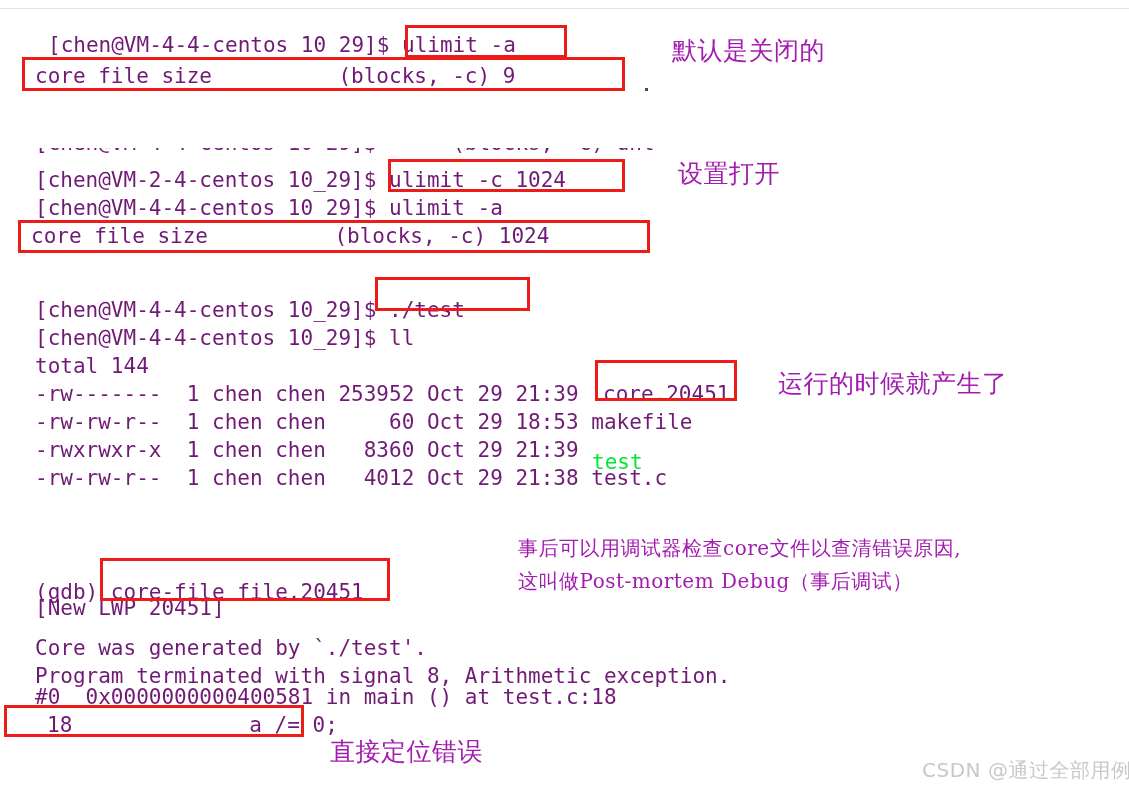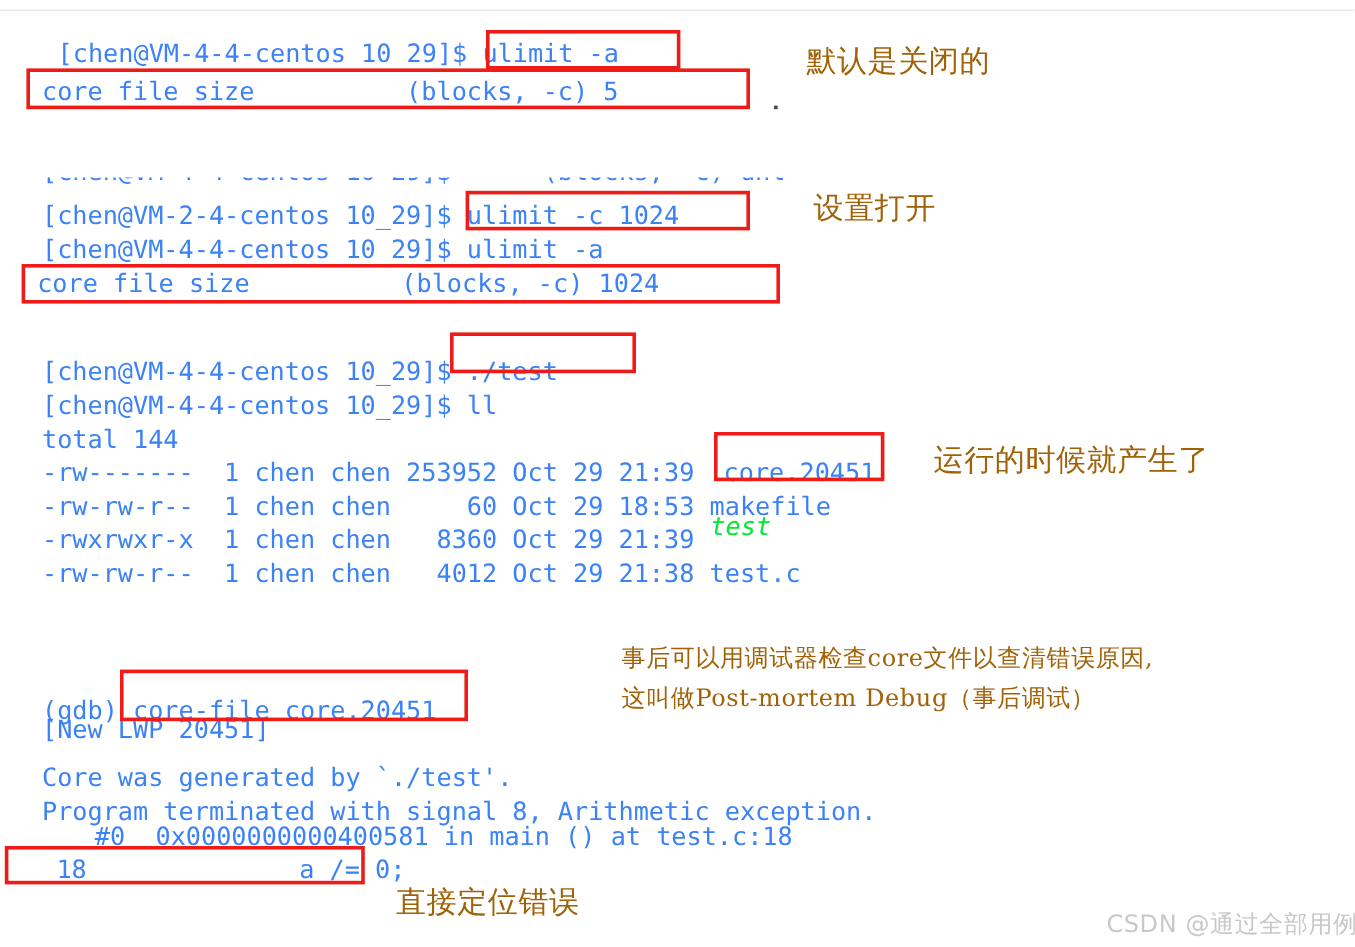--- a/index.html
+++ b/index.html
@@ -27,21 +27,21 @@
     width: 1129px;
     height: 1px;
     background: #e3e3e3;
   }
   .term {
     position: absolute;
     white-space: pre;
     font-family: "DejaVu Sans Mono", "Liberation Mono", monospace;
     font-size: 21px;
     line-height: 28px;
-    color: #3b82f6;
+    color: #701a75;
     letter-spacing: 0px;
     font-weight: 500;
   }
   .green { color: #00e832; }
   .clip-top {
     position: absolute;
     overflow: hidden;
     height: 9px;
   }
   .clip-top .term {
@@ -52,21 +52,21 @@
   .box {
     position: absolute;
     border: 3px solid #ee1c18;
     box-sizing: border-box;
     background: transparent;
     pointer-events: none;
   }
   .anno {
     position: absolute;
     white-space: pre;
-    color: #a16207;
+    color: #a21caf;
     font-family: "DejaVu Sans", "Liberation Sans", sans-serif;
     font-size: 25px;
     line-height: 34px;
     letter-spacing: 0.5px;
   }
   .anno.serif {
     font-family: "DejaVu Serif", "Liberation Serif", serif;
     font-size: 20px;
     line-height: 33px;
   }
@@ -87,21 +87,21 @@
 </style>
 </head>
 <body>
 
 <div id="page">
 
   <div class="topline"></div>
 
   <div class="term" style="left:48px; top:31px;">[chen@VM-4-4-centos 10 29]$ ulimit -a</div>
 
-  <div class="term" style="left:35px; top:62px;">core file size          (blocks, -c) 5</div>
+  <div class="term" style="left:35px; top:62px;">core file size          (blocks, -c) 9</div>
 
   <div class="box" style="left:405px; top:25px; width:162px; height:33px;"></div>
   <div class="box" style="left:22px; top:57px; width:603px; height:34px;"></div>
   <div class="dot" style="left:645px; top:88px;"></div>
 
   <div class="anno" style="left:672px; top:34px;">默认是关闭的</div>
 
   <div class="clip-top" style="left:35px; top:148px; width:620px;">
     <div class="term">[chen@VM-4-4-centos 10 29]$      (blocks, -c) unlimited</div>
   </div>
@@ -122,35 +122,35 @@
   <div class="term" style="left:35px; top:324px;">[chen@VM-4-4-centos 10_29]$ ll</div>
 
   <div class="term" style="left:35px; top:352px;">total 144</div>
 
   <div class="term" style="left:35px; top:380px;">-rw-------  1 chen chen 253952 Oct 29 21:39 </div>
   <div class="term" style="left:603px; top:380px;">core.20451</div>
 
   <div class="term" style="left:35px; top:408px;">-rw-rw-r--  1 chen chen     60 Oct 29 18:53 makefile</div>
 
   <div class="term" style="left:35px; top:436px;">-rwxrwxr-x  1 chen chen   8360 Oct 29 21:39 </div>
-  <div class="term green" style="left:592px; top:425px;font-style:italic;">test</div>
+  <div class="term green" style="left:592px; top:448px;">test</div>
 
   <div class="term" style="left:35px; top:464px;">-rw-rw-r--  1 chen chen   4012 Oct 29 21:38 test.c</div>
 
   <div class="box" style="left:375px; top:277px; width:155px; height:34px;"></div>
   <div class="box" style="left:595px; top:360px; width:142px; height:41px;"></div>
 
   <div class="anno" style="left:778px; top:367px;">运行的时候就产生了</div>
 
-  <div class="term" style="left:35px; top:578px;"><span>(gdb) </span><span>core-file core.20451</span></div>
+  <div class="term" style="left:35px; top:578px;"><span>(gdb) </span><span>core-file file.20451</span></div>
 
   <div class="term" style="left:35px; top:594px;text-align:center;">[New LWP 20451]</div>
   <div class="term" style="left:35px; top:634px;">Core was generated by `./test'.</div>
   <div class="term" style="left:35px; top:662px;">Program terminated with signal 8, Arithmetic exception.</div>
-  <div class="term" style="left:35px; top:683px;margin-left:44px;">#0  0x0000000000400581 in main () at test.c:18</div>
+  <div class="term" style="left:35px; top:683px;">#0  0x0000000000400581 in main () at test.c:18</div>
   <div class="term" style="left:35px; top:711px;margin-left:12px;">18              a /= 0;</div>
 
   <div class="box" style="left:100px; top:558px; width:290px; height:43px;"></div>
   <div class="box" style="left:4px; top:705px; width:300px; height:32px;"></div>
 
   <div class="anno serif" style="left:518px; top:532px;">事后可以用调试器检查core文件以查清错误原因,</div>
   <div class="anno serif" style="left:518px; top:565px;">这叫做Post-mortem Debug（事后调试）</div>
 
   <div class="anno" style="left:330px; top:735px;">直接定位错误</div>
 

